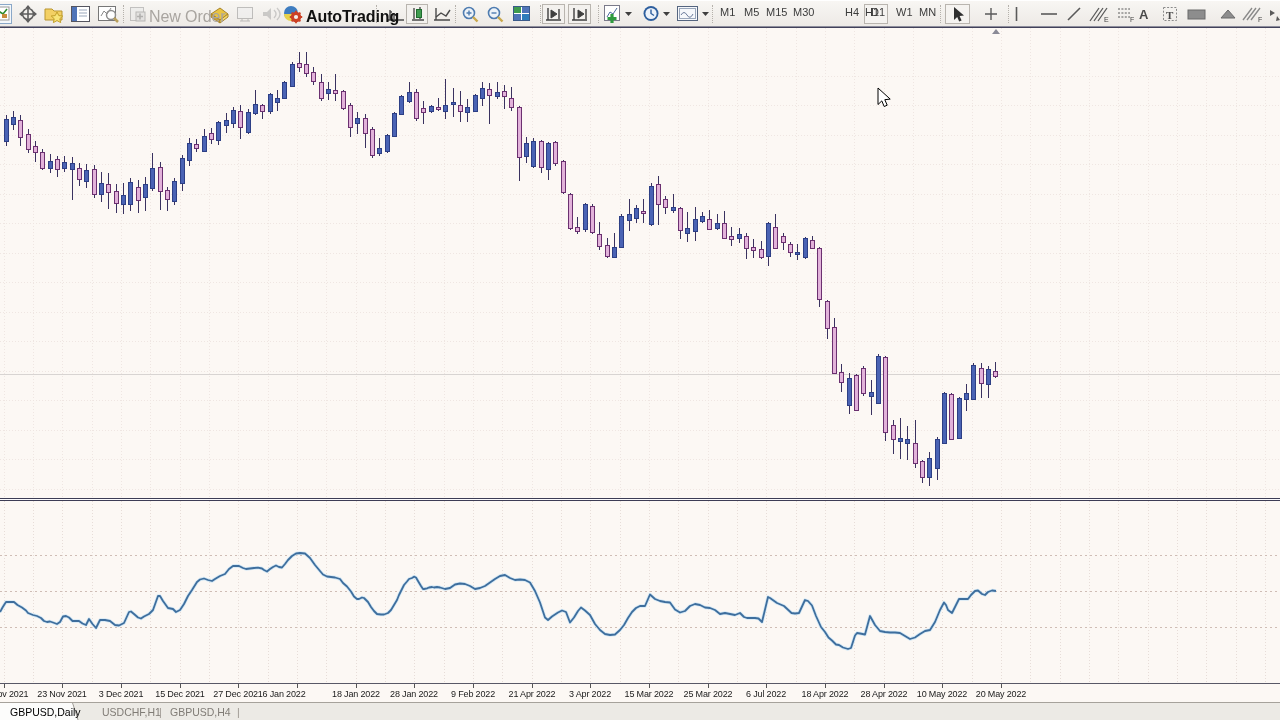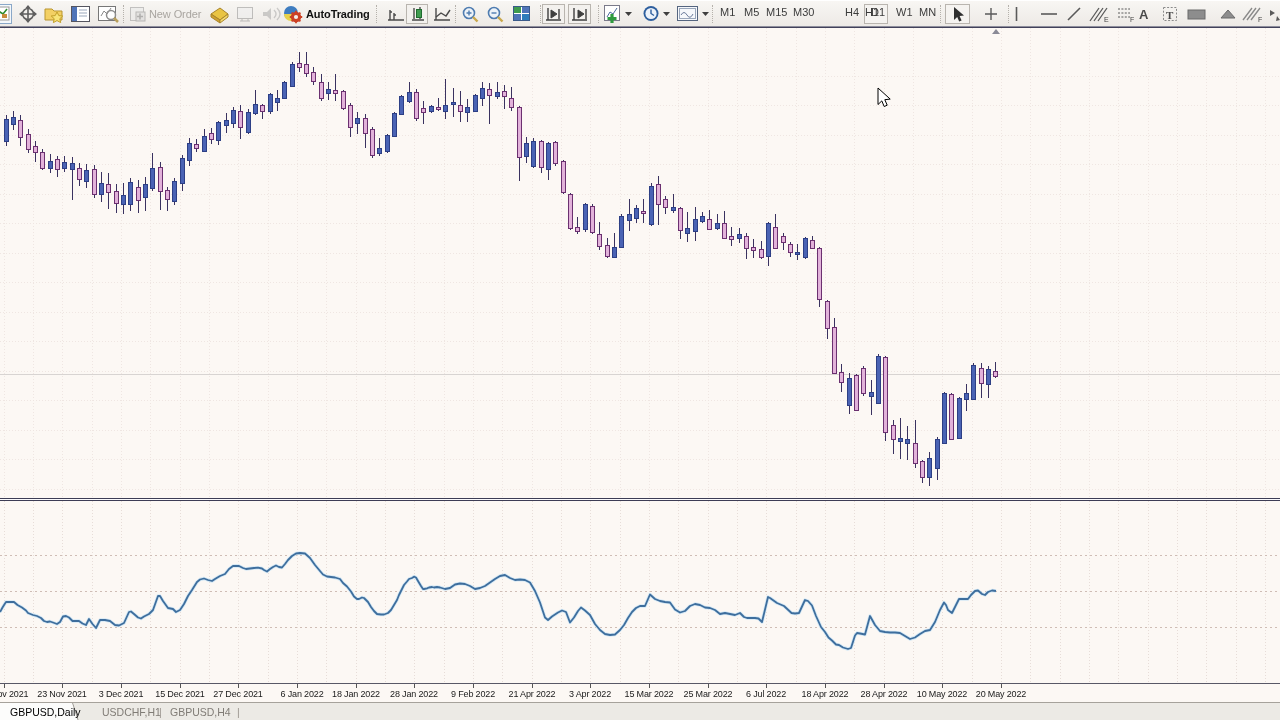--- a/index.html
+++ b/index.html
@@ -2,21 +2,21 @@
 <html><head><meta charset="utf-8">
 <style>
 *{margin:0;padding:0;box-sizing:border-box}
 html,body{width:1280px;height:720px;overflow:hidden;background:#fcf8f4;
 font-family:"Liberation Sans",sans-serif}
 #toolbar{position:absolute;left:0;top:0;width:1280px;height:26px;
 background:linear-gradient(#f8f6f3,#edeae6);border-top:1px solid #fff}
 #toolbar .sep{position:absolute;top:4px;height:18px;width:1px;
 border-left:1px dotted #b5b1ab}
 .ticon{position:absolute;top:3px}
-.ttext{position:absolute;top:7px;font-size:11px;color:#1c1c1c;letter-spacing:-0.1px}
+.ttext{position:absolute;top:7px;font-size:16px;color:#1c1c1c;letter-spacing:-0.1px}
 .tf{position:absolute;top:5px;font-size:11px;color:#3c3c3c;letter-spacing:0}
 #tbline1{position:absolute;left:0;top:26px;width:1280px;height:1px;background:#8d8d9b}
 #tbline2{position:absolute;left:0;top:27px;width:1280px;height:1px;background:#41415a}
 #chart{position:absolute;left:0;top:28px;width:1280px;height:470px;background:#fcf8f4}
 #sep1{position:absolute;left:0;top:498px;width:1280px;height:1px;background:#3d3d55}
 #sep2{position:absolute;left:0;top:499px;width:1280px;height:1px;background:#fbfbfd}
 #sep3{position:absolute;left:0;top:500px;width:1280px;height:1px;background:#3d3d55}
 #ind{position:absolute;left:0;top:501px;width:1280px;height:182px;background:#fcf8f4}
 #daxis{position:absolute;left:0;top:683px;width:1280px;height:19px;background:#fcf8f4;
 border-top:1px solid #585866}
@@ -372,21 +372,21 @@
 
 <div id="daxis">
 <svg width="1280" height="6">
       <path d="M4.5 0 V4 M62.5 0 V4 M121.5 0 V4 M180.5 0 V4 M238.5 0 V4 M297.5 0 V4 M356.5 0 V4 M414.5 0 V4 M473.5 0 V4 M532.5 0 V4 M590.5 0 V4 M649.5 0 V4 M708.5 0 V4 M766.5 0 V4 M825.5 0 V4 M884.5 0 V4 M942.5 0 V4 M1001.5 0 V4" stroke="#555" fill="none"></path>
     </svg>
 <div class="dlbl" style="left:4px">11 Nov 2021</div>
 <div class="dlbl" style="left:62px">23 Nov 2021</div>
 <div class="dlbl" style="left:121px">3 Dec 2021</div>
 <div class="dlbl" style="left:180px">15 Dec 2021</div>
 <div class="dlbl" style="left:238px">27 Dec 2021</div>
-<div class="dlbl" style="left:302px">6 Jan 2022</div>
+<div class="dlbl" style="left:284px">6 Jan 2022</div>
 <div class="dlbl" style="left:356px">18 Jan 2022</div>
 <div class="dlbl" style="left:414px">28 Jan 2022</div>
 <div class="dlbl" style="left:473px">9 Feb 2022</div>
 <div class="dlbl" style="left:532px">21 Apr 2022</div>
 <div class="dlbl" style="left:590px">3 Apr 2022</div>
 <div class="dlbl" style="left:649px">15 Mar 2022</div>
 <div class="dlbl" style="left:708px">25 Mar 2022</div>
 <div class="dlbl" style="left:766px">6 Jul 2022</div>
 <div class="dlbl" style="left:825px">18 Apr 2022</div>
 <div class="dlbl" style="left:884px">28 Apr 2022</div>

